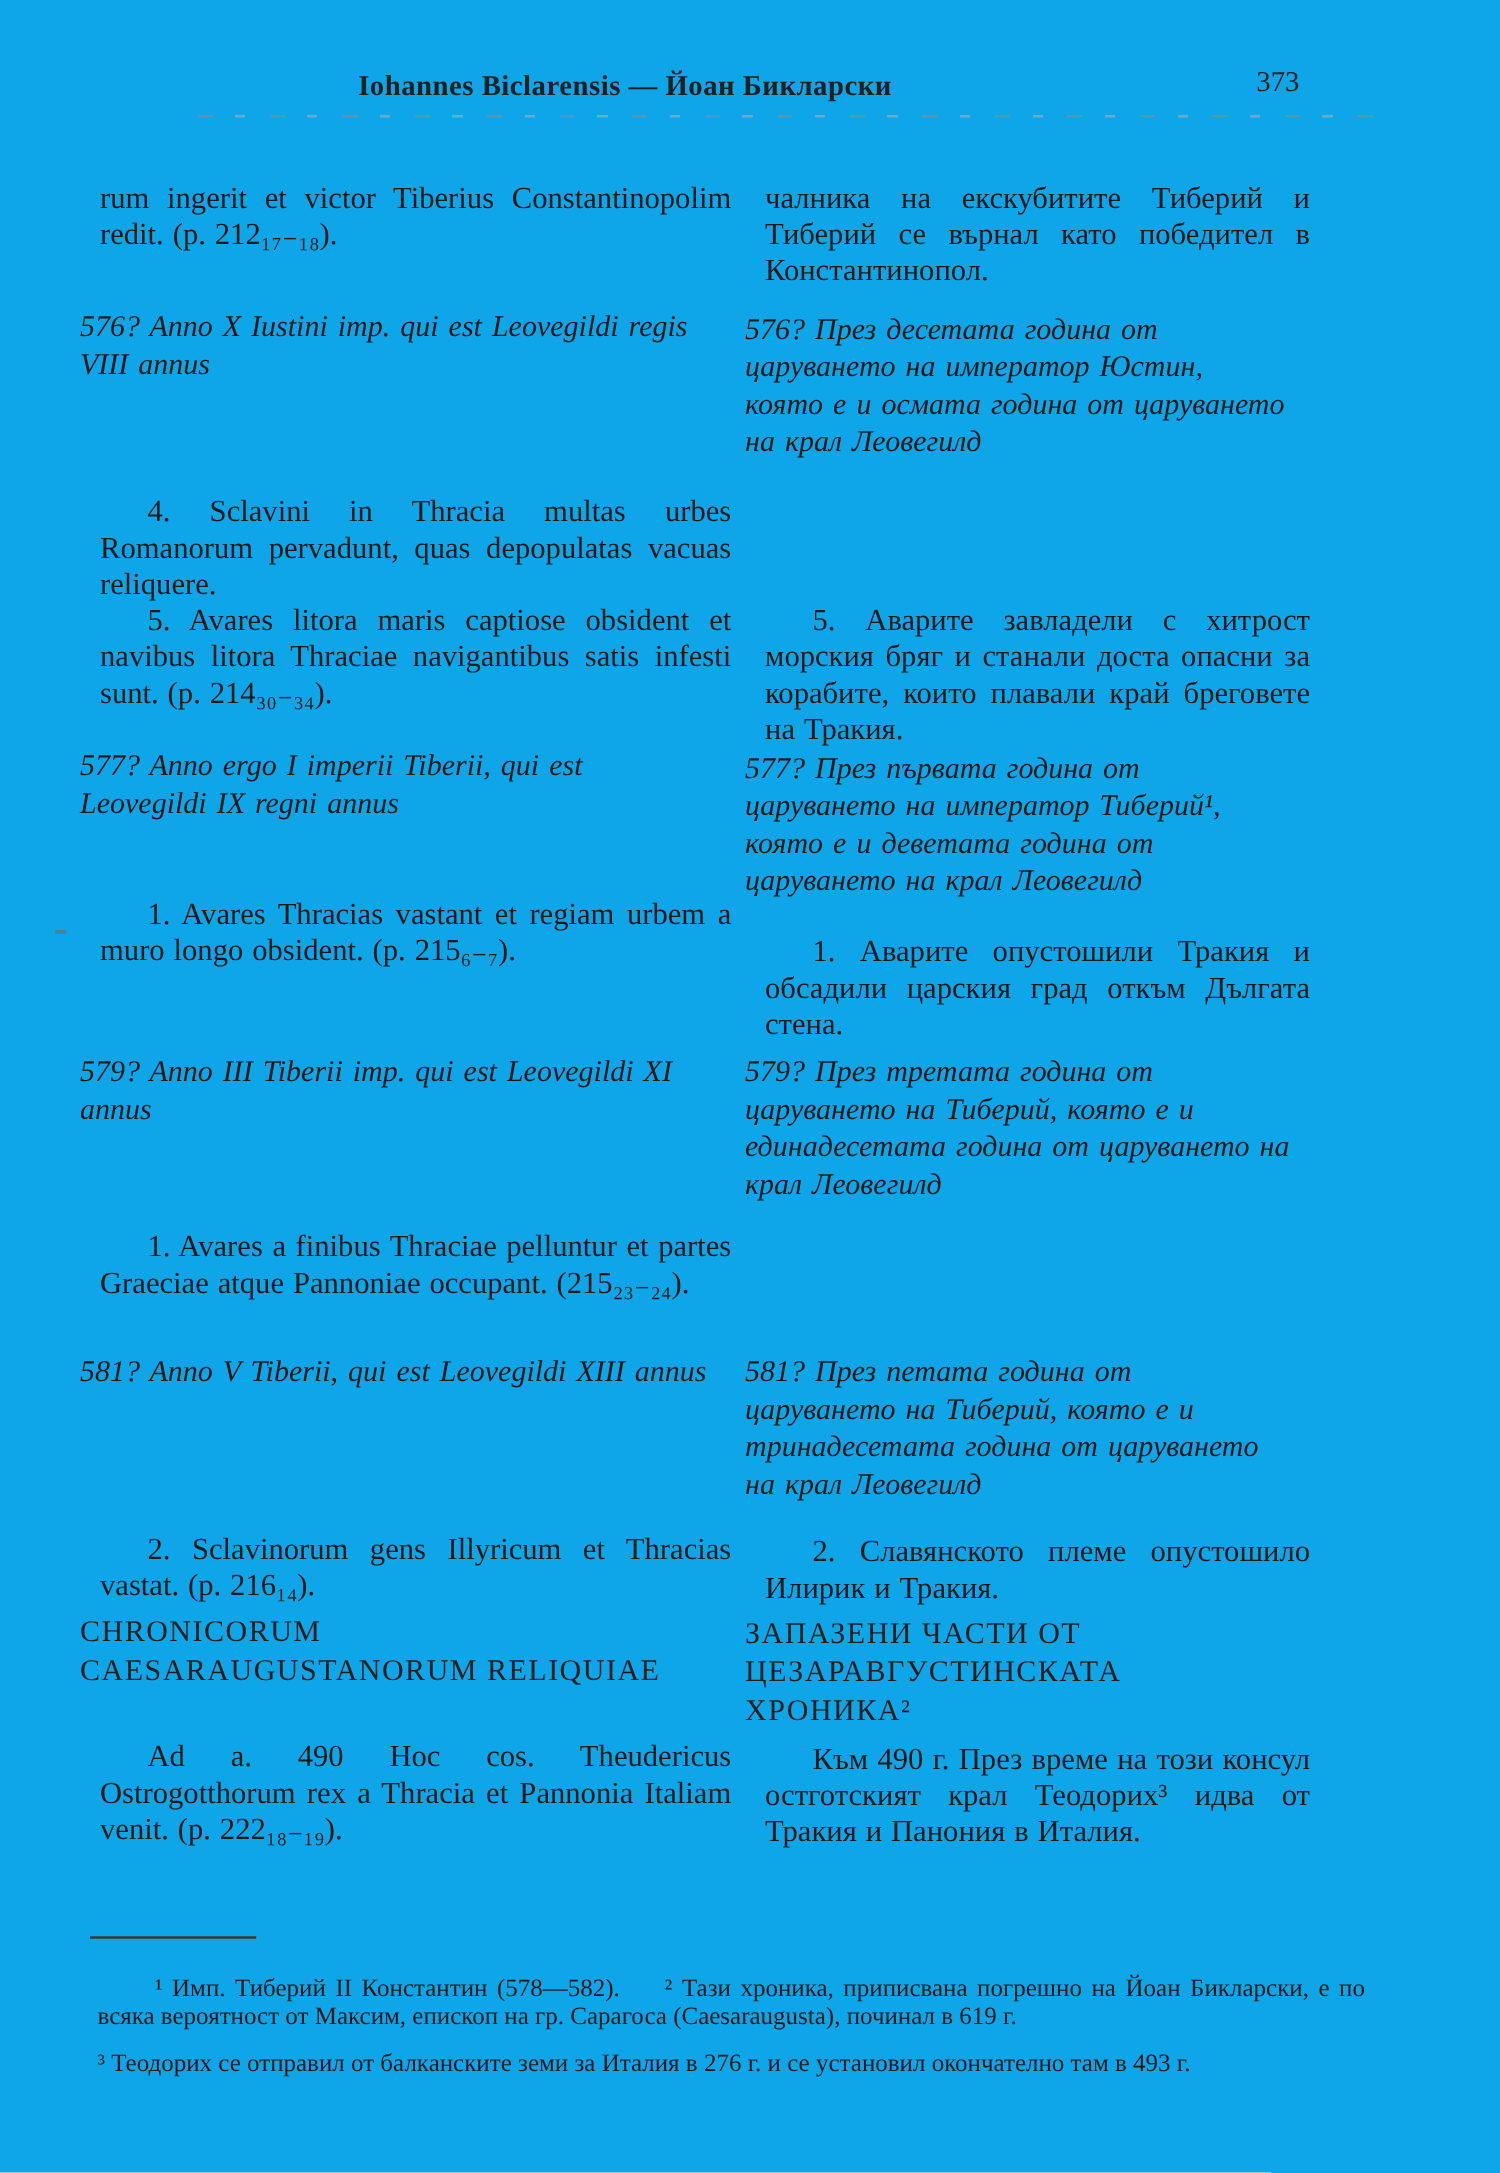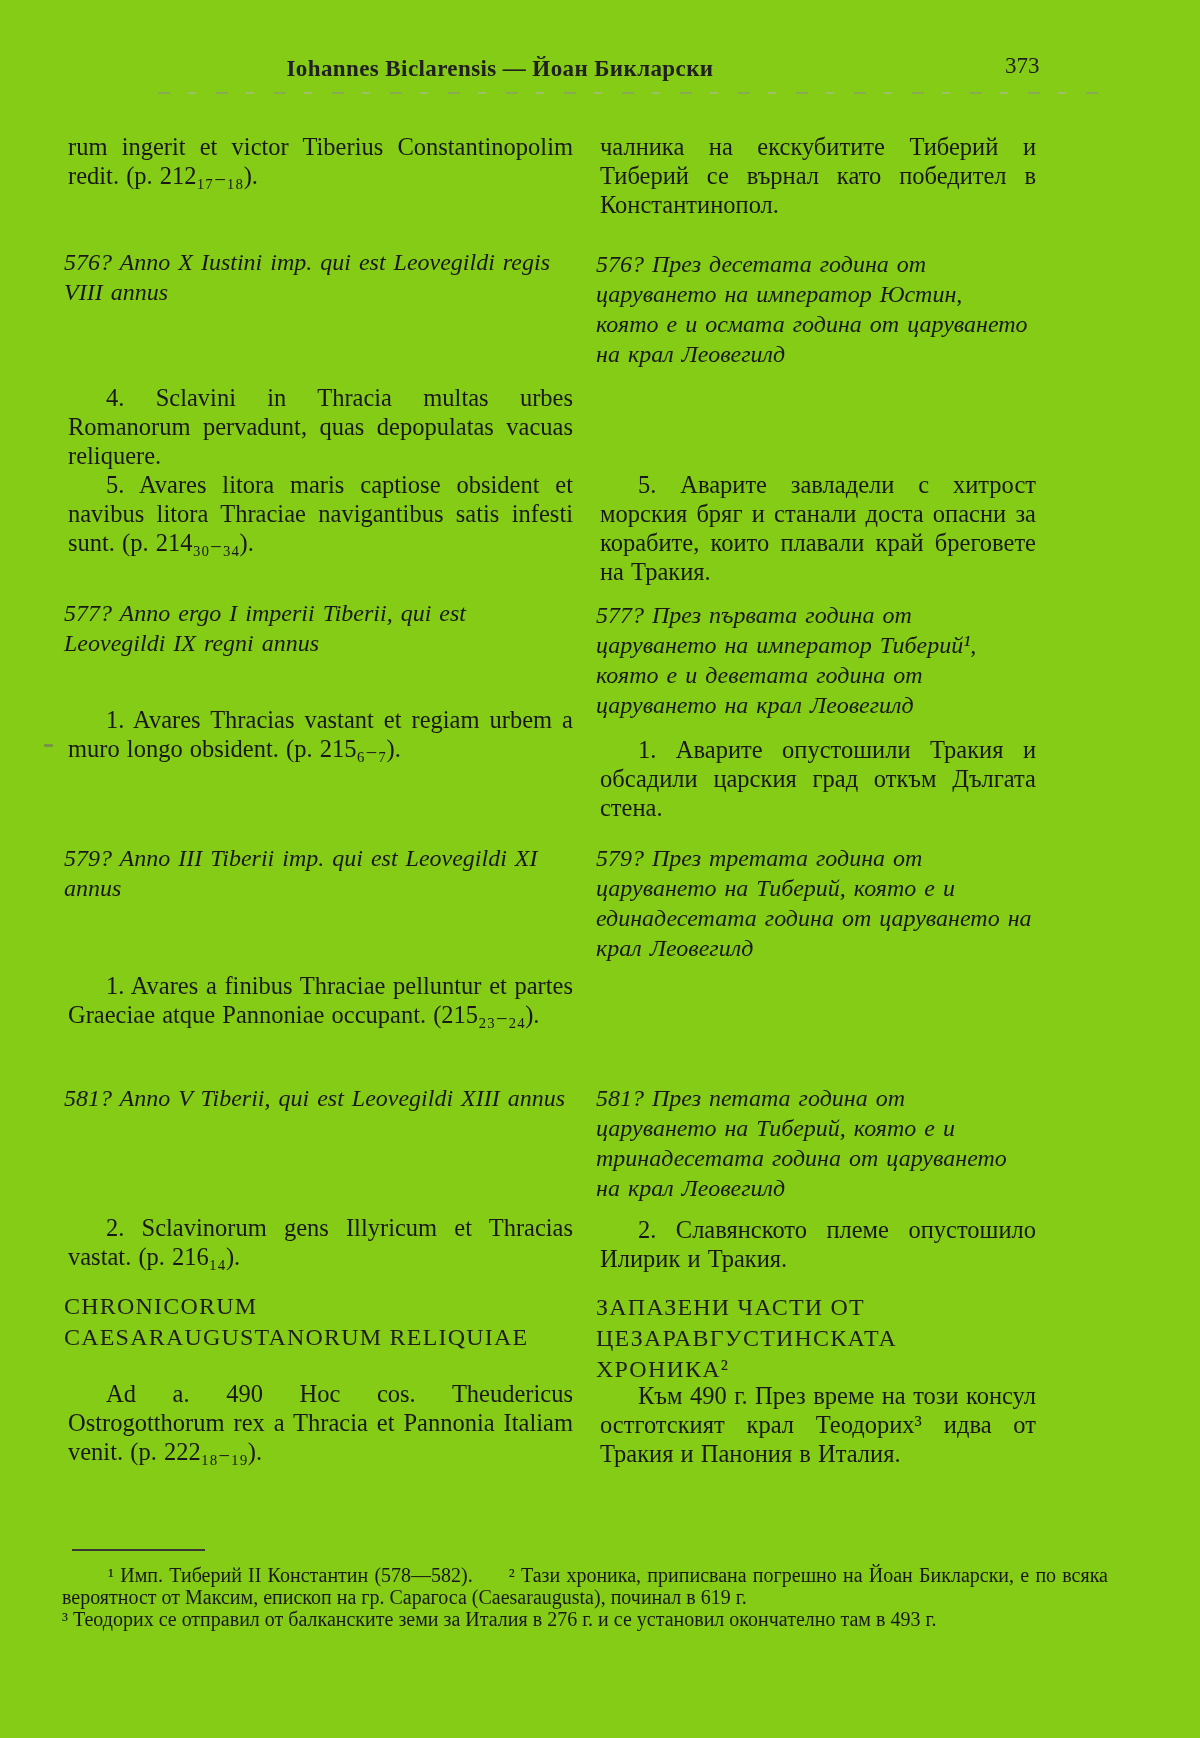--- a/index.html
+++ b/index.html
@@ -1,20 +1,20 @@
 <!DOCTYPE html>
 <html><head>
 <meta charset="utf-8">
 <style>
   html,body { margin:0; padding:0; background:#e9e7e1; }
   .page {
     position:relative;
     width:1200px; height:1738px;
     margin:0 auto;
-    background:#84cc16;
+    background:#0ea5e9;
     font-family:"Liberation Serif","DejaVu Serif","DejaVu Sans",serif;
     color:#191817;
     overflow:hidden;
   }
   
   .running-title {
     position:absolute; top:56px; left:0; width:1000px;
     text-align:center; font-size:23px; letter-spacing:.4px;
     font-weight:bold; color:#22201e;
   }
@@ -30,21 +30,21 @@
   .artifact-dot {
     position:absolute; top:744px; left:44px; width:9px; height:3px;
     background:#6f6d68; opacity:.6; border-radius:1px;
   }
   
   .col { position:absolute; top:0; bottom:0; }
   .col-left  { left:64px;  width:505px; }
   .col-right { left:596px; width:436px; }
   
   .para {
-    position:absolute; width:100%; margin:4px;
+    position:absolute; width:100%; margin:16px;
     font-size:24.5px; line-height:29px; text-align:justify;
     word-spacing:1px;
   }
   .para.indent { text-indent:38px; }
   .year-heading {
     position:absolute; width:100%; margin:0;
     font-style:italic; font-size:24px; line-height:30px;
     text-align:left; word-spacing:2px;
   }
   .section-heading {
@@ -54,21 +54,21 @@
   }
   
   .footnote-rule {
     position:absolute; top:1549px; left:72px; width:133px; height:2px;
     background:#3a3835;
   }
   .footnotes {
     position:absolute; top:1564px; left:62px; width:1046px;
     font-size:20px; line-height:22px; text-align:justify;
   }
-  .footnotes p { margin:0; }
+  .footnotes p { margin:16px; }
   .fn-first { text-indent:46px; }
   .fn-gap { display:inline-block; width:36px; }
 </style>
 </head>
 <body>
 
 <div class="page">
 
   <div class="running-title">Iohannes Biclarensis — Йоан Бикларски</div>
   <div class="page-number">373</div>

